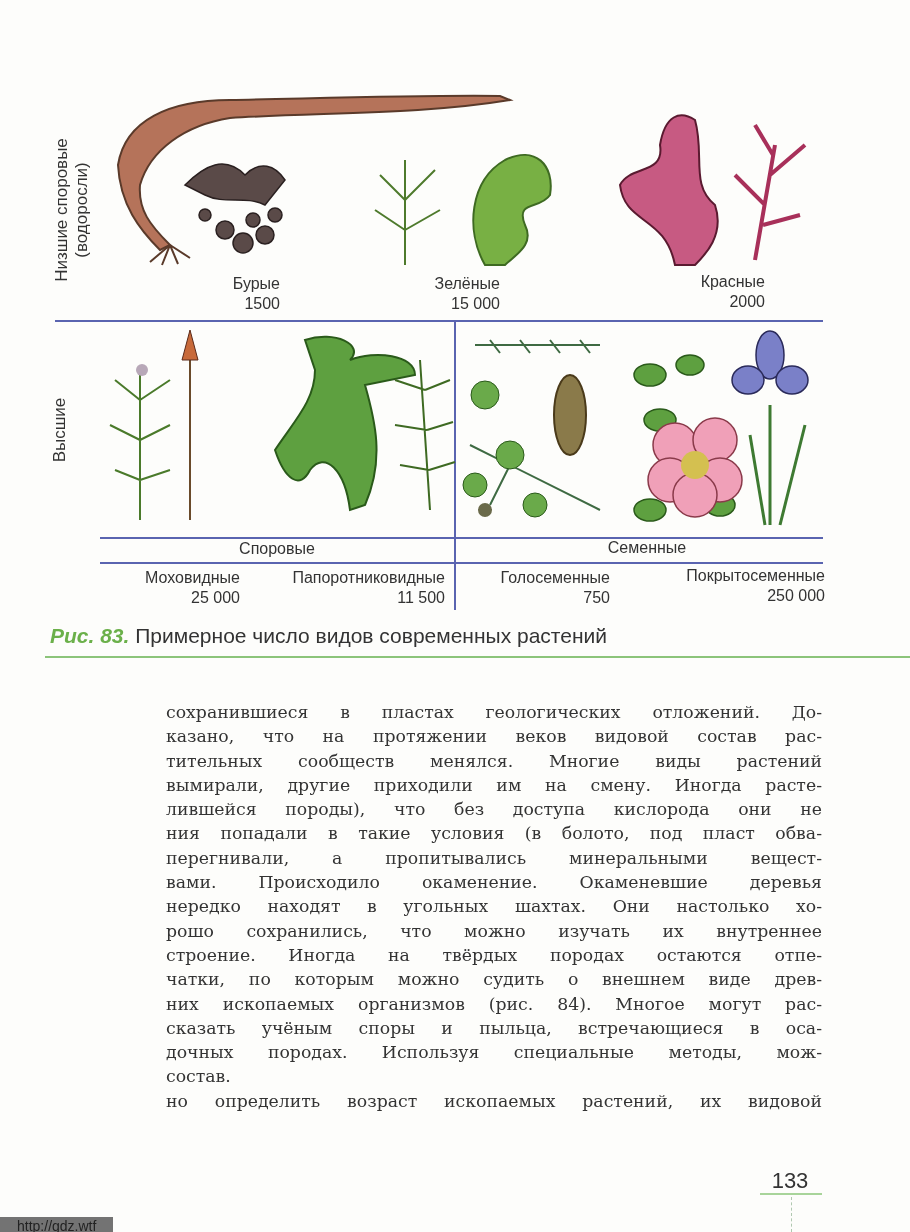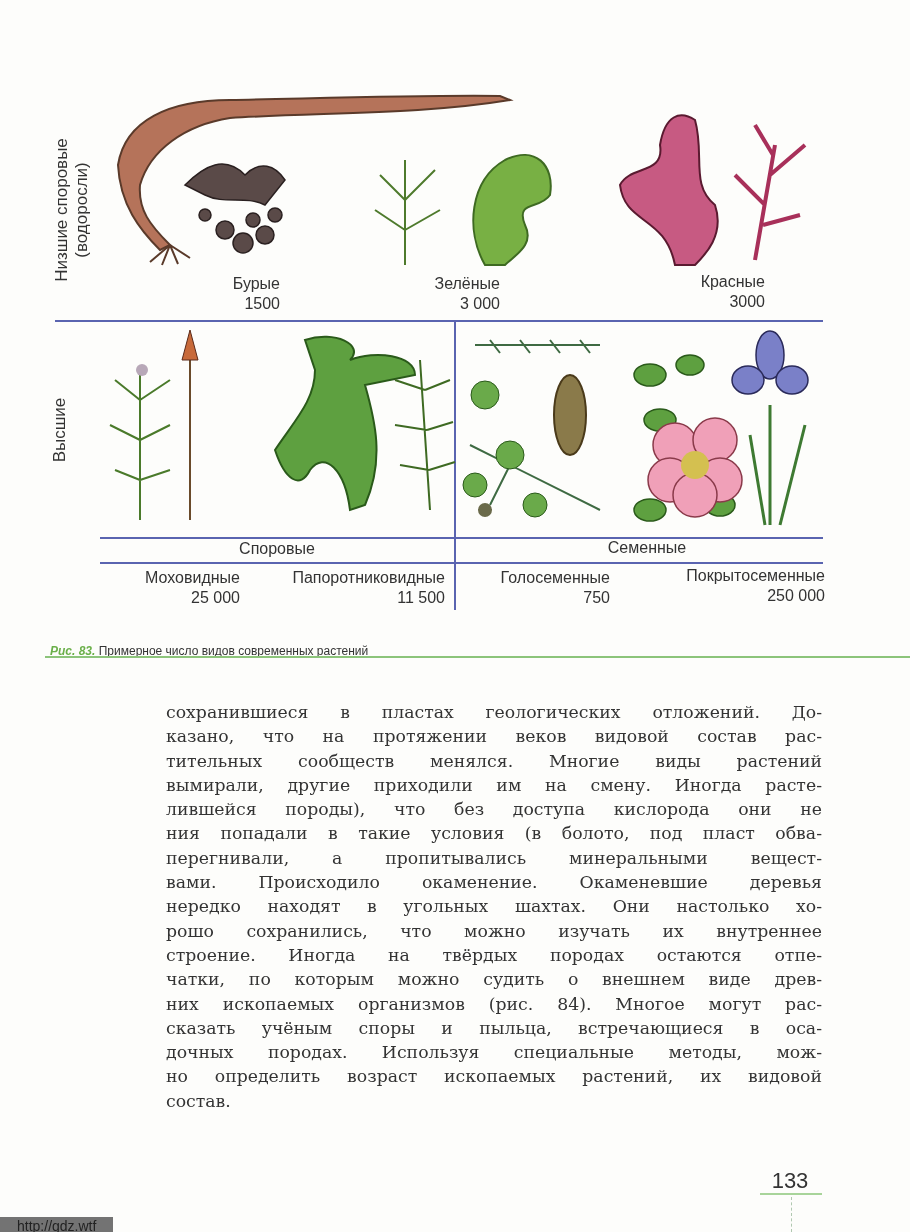--- a/index.html
+++ b/index.html
@@ -10,21 +10,21 @@
     color: #2a2a2a;
   }
   .hline { position: absolute; height: 2px; background: #5a64b0; }
   .vline { position: absolute; width: 2px; background: #5a64b0; }
   .vlabel {
     position: absolute; transform-origin: left top; transform: rotate(-90deg);
     font-size: 17px; line-height: 20px; color: #333; text-align: center; white-space: nowrap;
   }
   .label { position: absolute; text-align: right; font-size: 16px; line-height: 20px; color: #333; white-space: nowrap; }
   .group-label { position: absolute; text-align: center; font-size: 16px; color: #333; }
-  .caption { position: absolute; left: 50px; top: 644px; font-size: 12px; color: #333; white-space: nowrap; }
+  .caption { position: absolute; left: 50px; top: 624px; font-size: 21px; color: #333; white-space: nowrap; }
   .caption .fig { color: #6bb04a; font-weight: bold; font-style: italic; }
   .caption-rule { position: absolute; left: 45px; top: 656px; width: 865px; height: 2px; background: #8cc47a; }
   .body-text {
     position: absolute; left: 160px; top: 700px; width: 662px;
     font-family: "DejaVu Serif", "Liberation Serif", serif;
     font-size: 17.3px; line-height: 24.3px; color: #333;
   }
   .body-text .line { display: block; text-align: justify; text-align-last: justify; white-space: nowrap; height: 24.3px; margin-left: 6px; }
   .body-text .line.last { text-align-last: left; }
   .page-num { position: absolute; left: 760px; top: 1168px; font-size: 22px; color: #333; width: 60px; text-align: center; }
@@ -69,25 +69,25 @@
     <path d="M150,165 L170,50 M160,110 L130,80 M165,80 L200,50 M158,130 L195,120 M168,60 L150,30"></path>
   </g>
 </svg>
 
 <div class="label" style="left:190px; top:274px; width:90px;">
   <div>Бурые</div>
   <div>1500</div>
 </div>
 <div class="label" style="left:410px; top:274px; width:90px;">
   <div>Зелёные</div>
-  <div>3 000</div>
+  <div>15 000</div>
 </div>
 <div class="label" style="left:665px; top:272px; width:100px;">
   <div>Красные</div>
-  <div>3000</div>
+  <div>2000</div>
 </div>
 
 <div class="hline" style="left:55px; top:320px; width:768px;"></div>
 <div class="vline" style="left:454px; top:320px; height:290px;"></div>
 <div class="hline" style="left:100px; top:537px; width:723px;"></div>
 <div class="hline" style="left:100px; top:562px; width:723px;"></div>
 
 <svg style="left:100px;top:330px" width="130" height="200">
   <g stroke="#4a7a2a" stroke-width="2" fill="none">
     <path d="M40,190 L40,40 M40,70 L15,50 M40,70 L70,50 M40,110 L10,95 M40,110 L70,95 M40,150 L15,140 M40,150 L70,140"></path>
@@ -179,21 +179,21 @@
   <span class="line">ния попадали в такие условия (в болото, под пласт обва-</span>
   <span class="line">перегнивали, а пропитывались минеральными вещест-</span>
   <span class="line">вами. Происходило окаменение. Окаменевшие деревья</span>
   <span class="line">нередко находят в угольных шахтах. Они настолько хо-</span>
   <span class="line">рошо сохранились, что можно изучать их внутреннее</span>
   <span class="line">строение. Иногда на твёрдых породах остаются отпе-</span>
   <span class="line">чатки, по которым можно судить о внешнем виде древ-</span>
   <span class="line">них ископаемых организмов (рис. 84). Многое могут рас-</span>
   <span class="line">сказать учёным споры и пыльца, встречающиеся в оса-</span>
   <span class="line">дочных породах. Используя специальные методы, мож-</span>
+  <span class="line last">состав.</span>
   <span class="line">но определить возраст ископаемых растений, их видовой</span>
-  <span class="line last">состав.</span>
 </div>
 
 <div class="page-num">133</div>
 <div class="page-rule"></div>
 <div class="page-dot"></div>
 
 <div class="watermark">http://gdz.wtf</div>
 
 </body></html>

